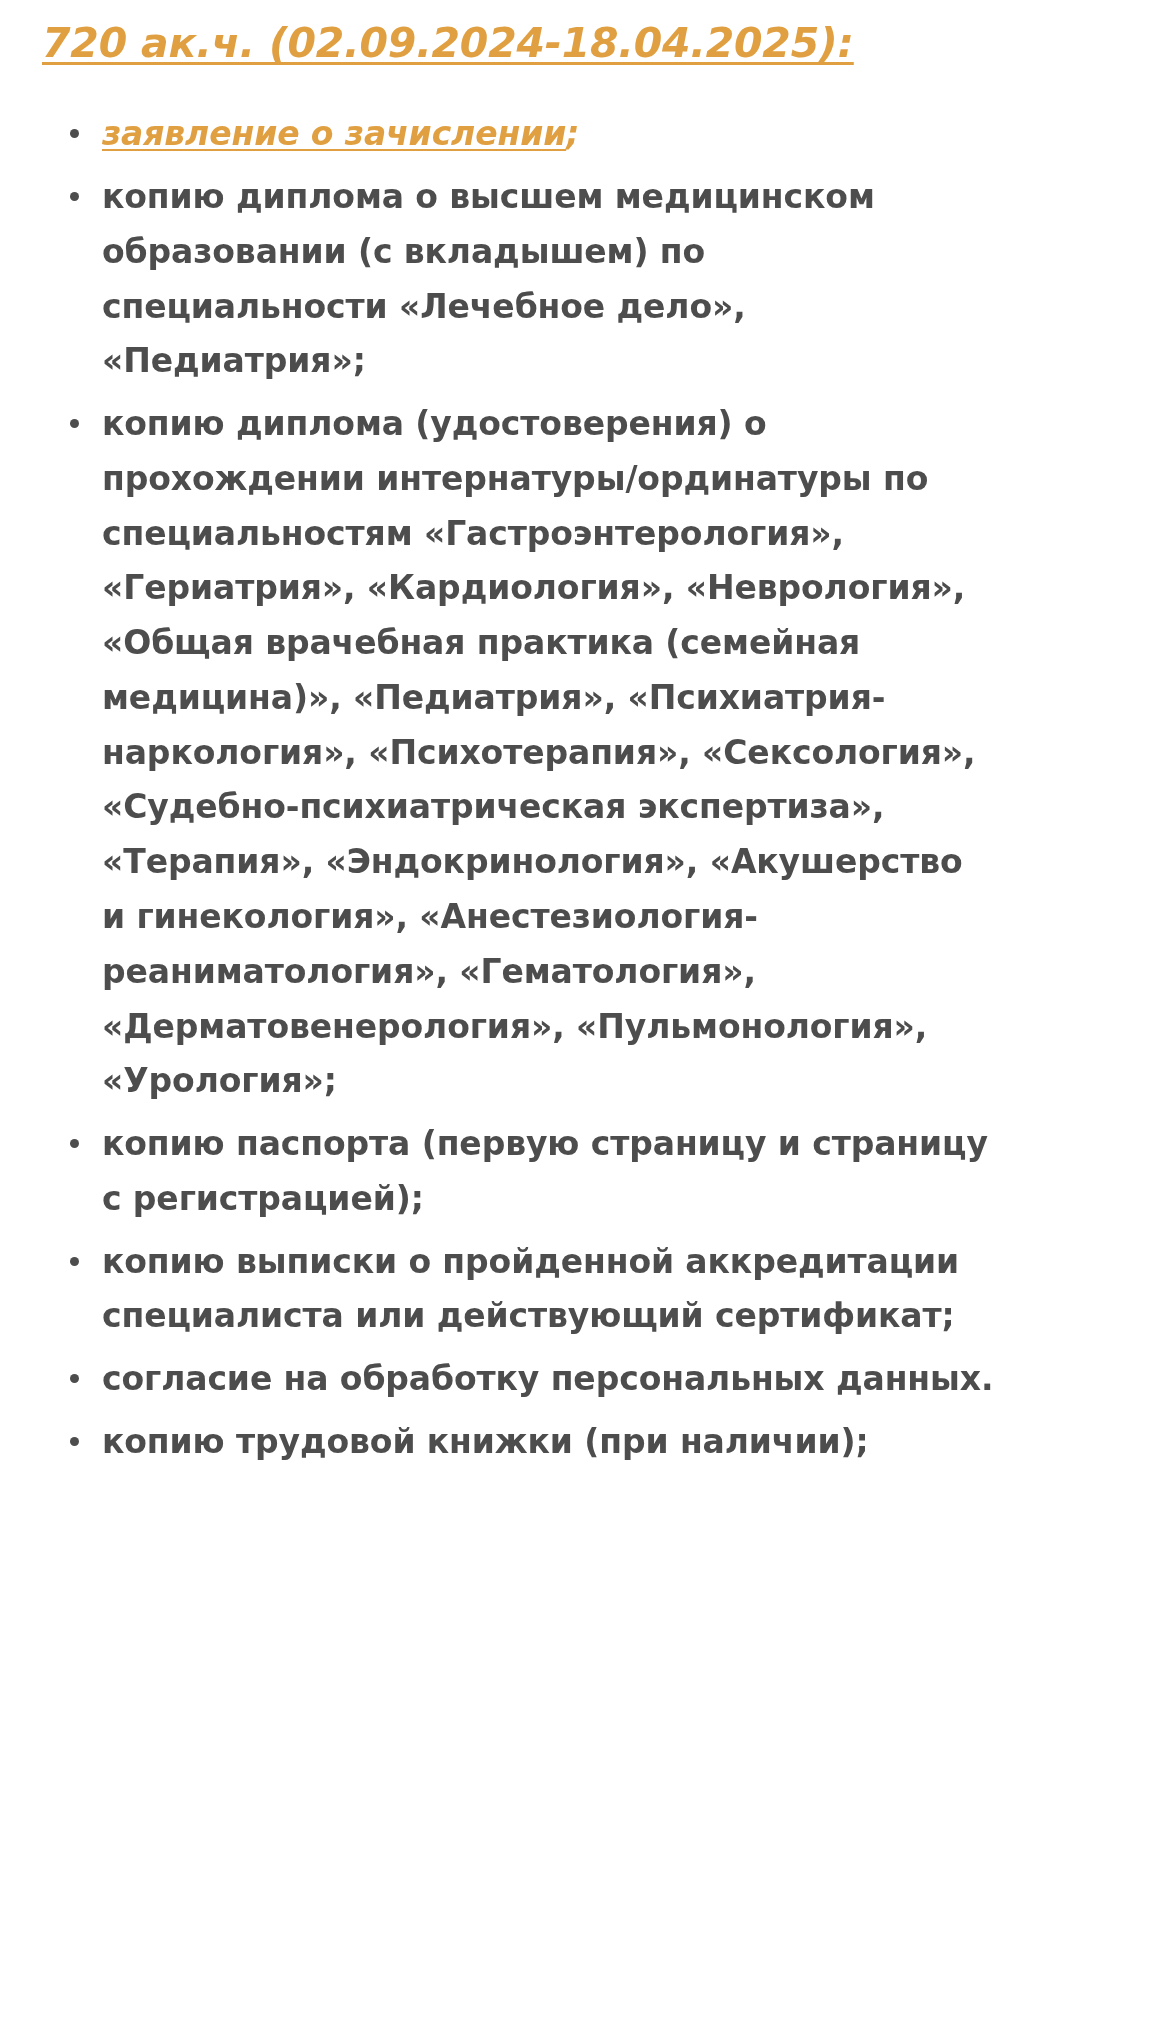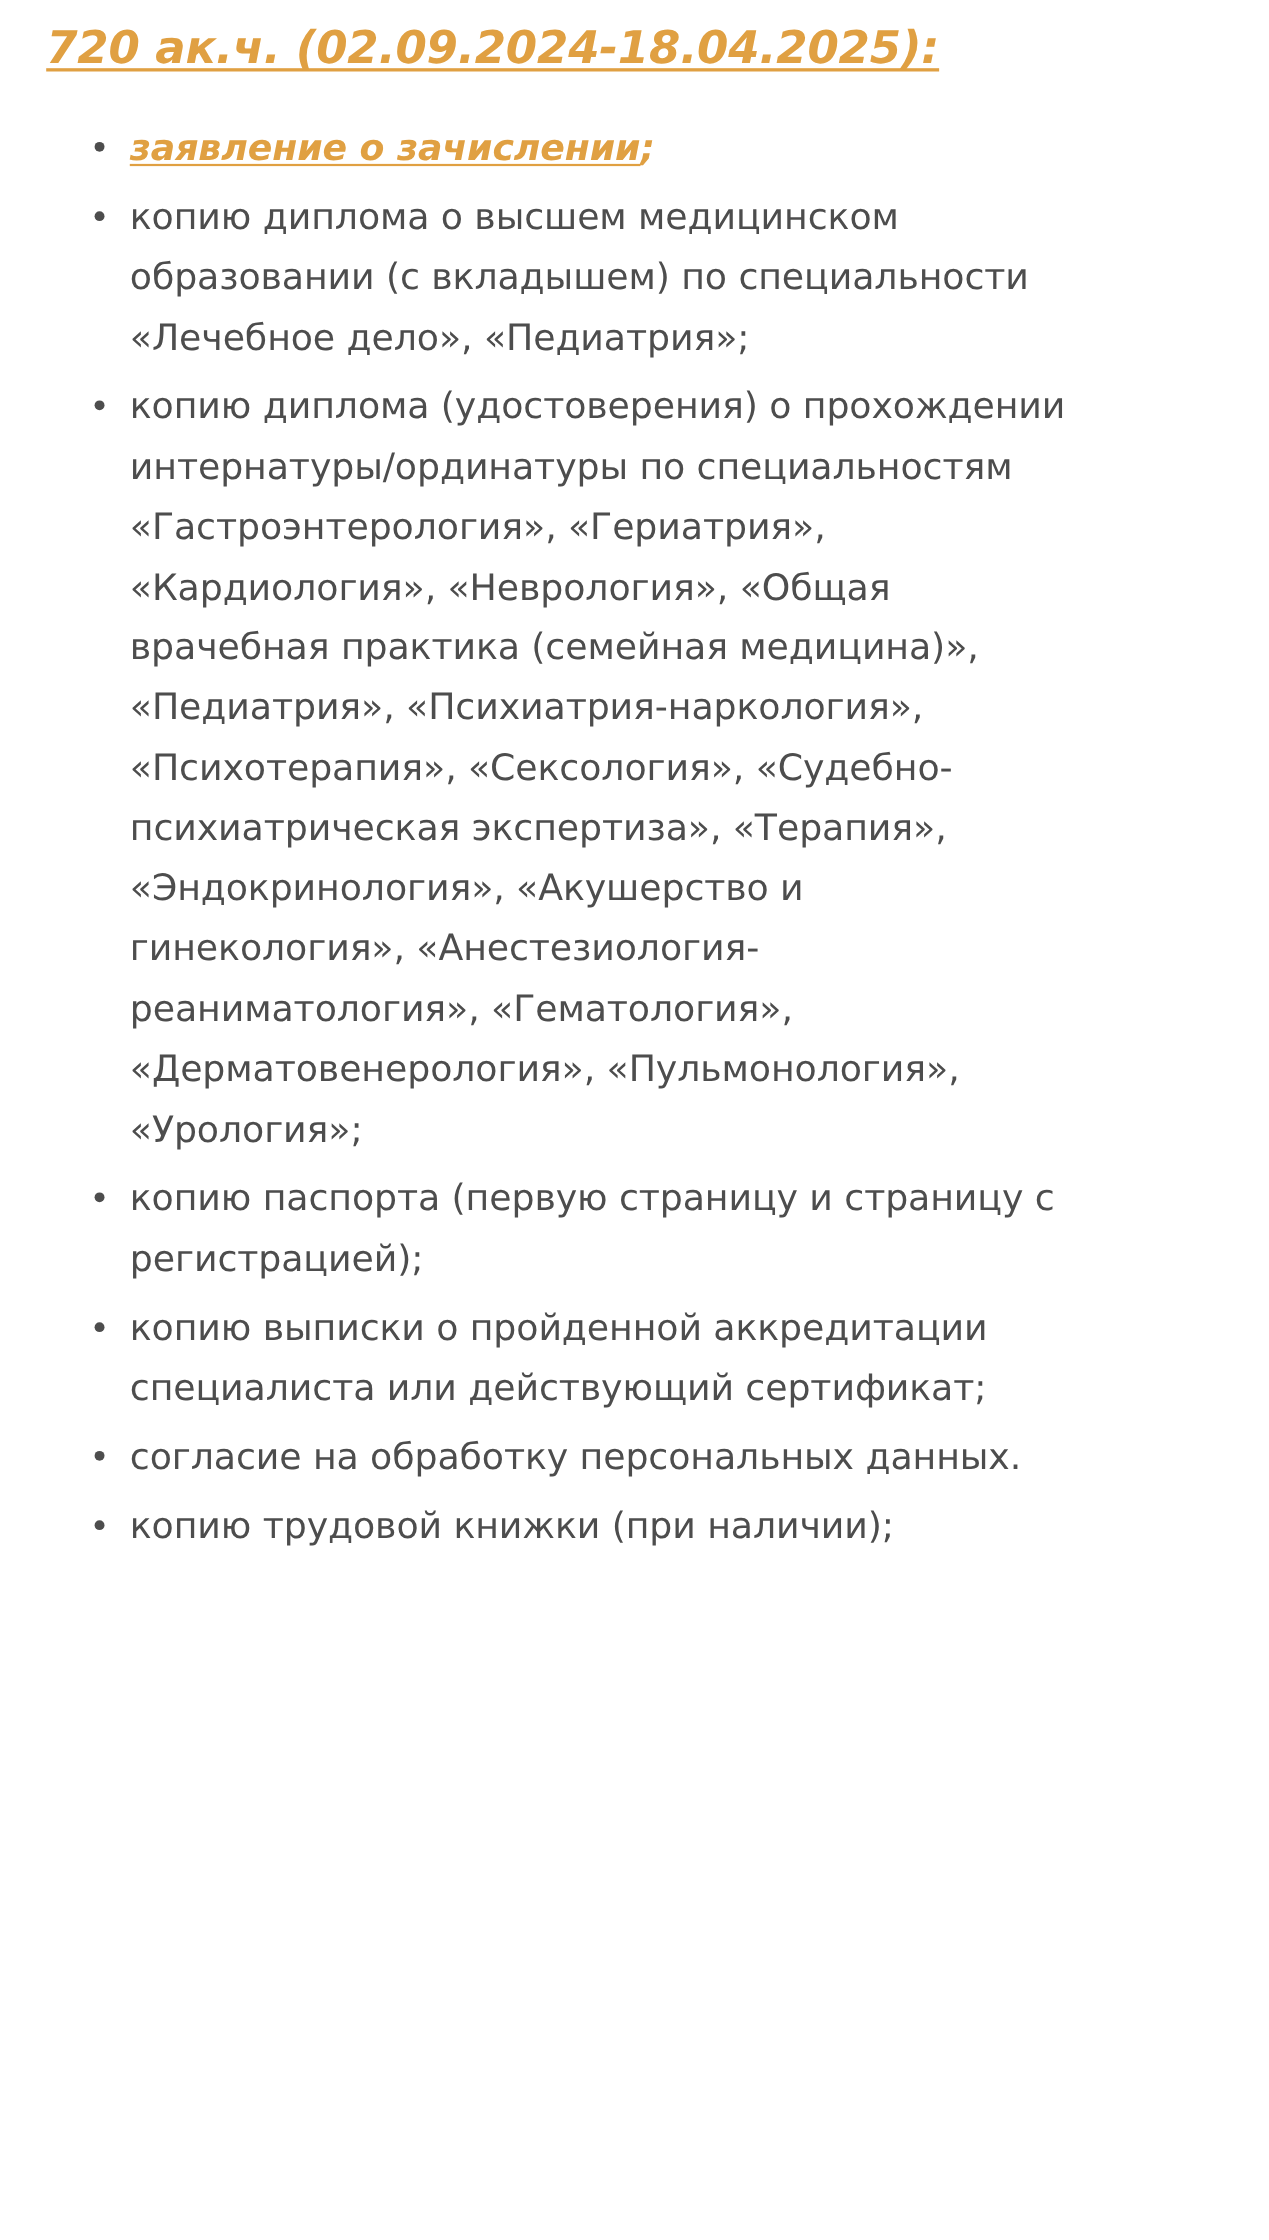--- a/index.html
+++ b/index.html
@@ -26,31 +26,31 @@
     font-style: italic;
     color: #e0a042;
     text-decoration: underline;
     text-underline-offset: 5px;
     text-decoration-thickness: 3px;
     margin: 0 0 38px 2px;
     letter-spacing: -0.2px;
   }
   ul.req-list {
     list-style: none;
-    margin: 16px;
+    margin: 0;
     padding: 0;
   }
   ul.req-list > li {
     position: relative;
     padding-left: 62px;
     margin: 0 0 8px 0;
     font-size: 33px;
     line-height: 1.66;
     color: #4d4d4d;
-    font-weight: 400;
+    font-weight: 700;
     letter-spacing: -0.1px;
   }
   ul.req-list > li::before {
     content: "";
     position: absolute;
     left: 30px;
     top: 22px;
     width: 9px;
     height: 9px;
     border-radius: 50%;

